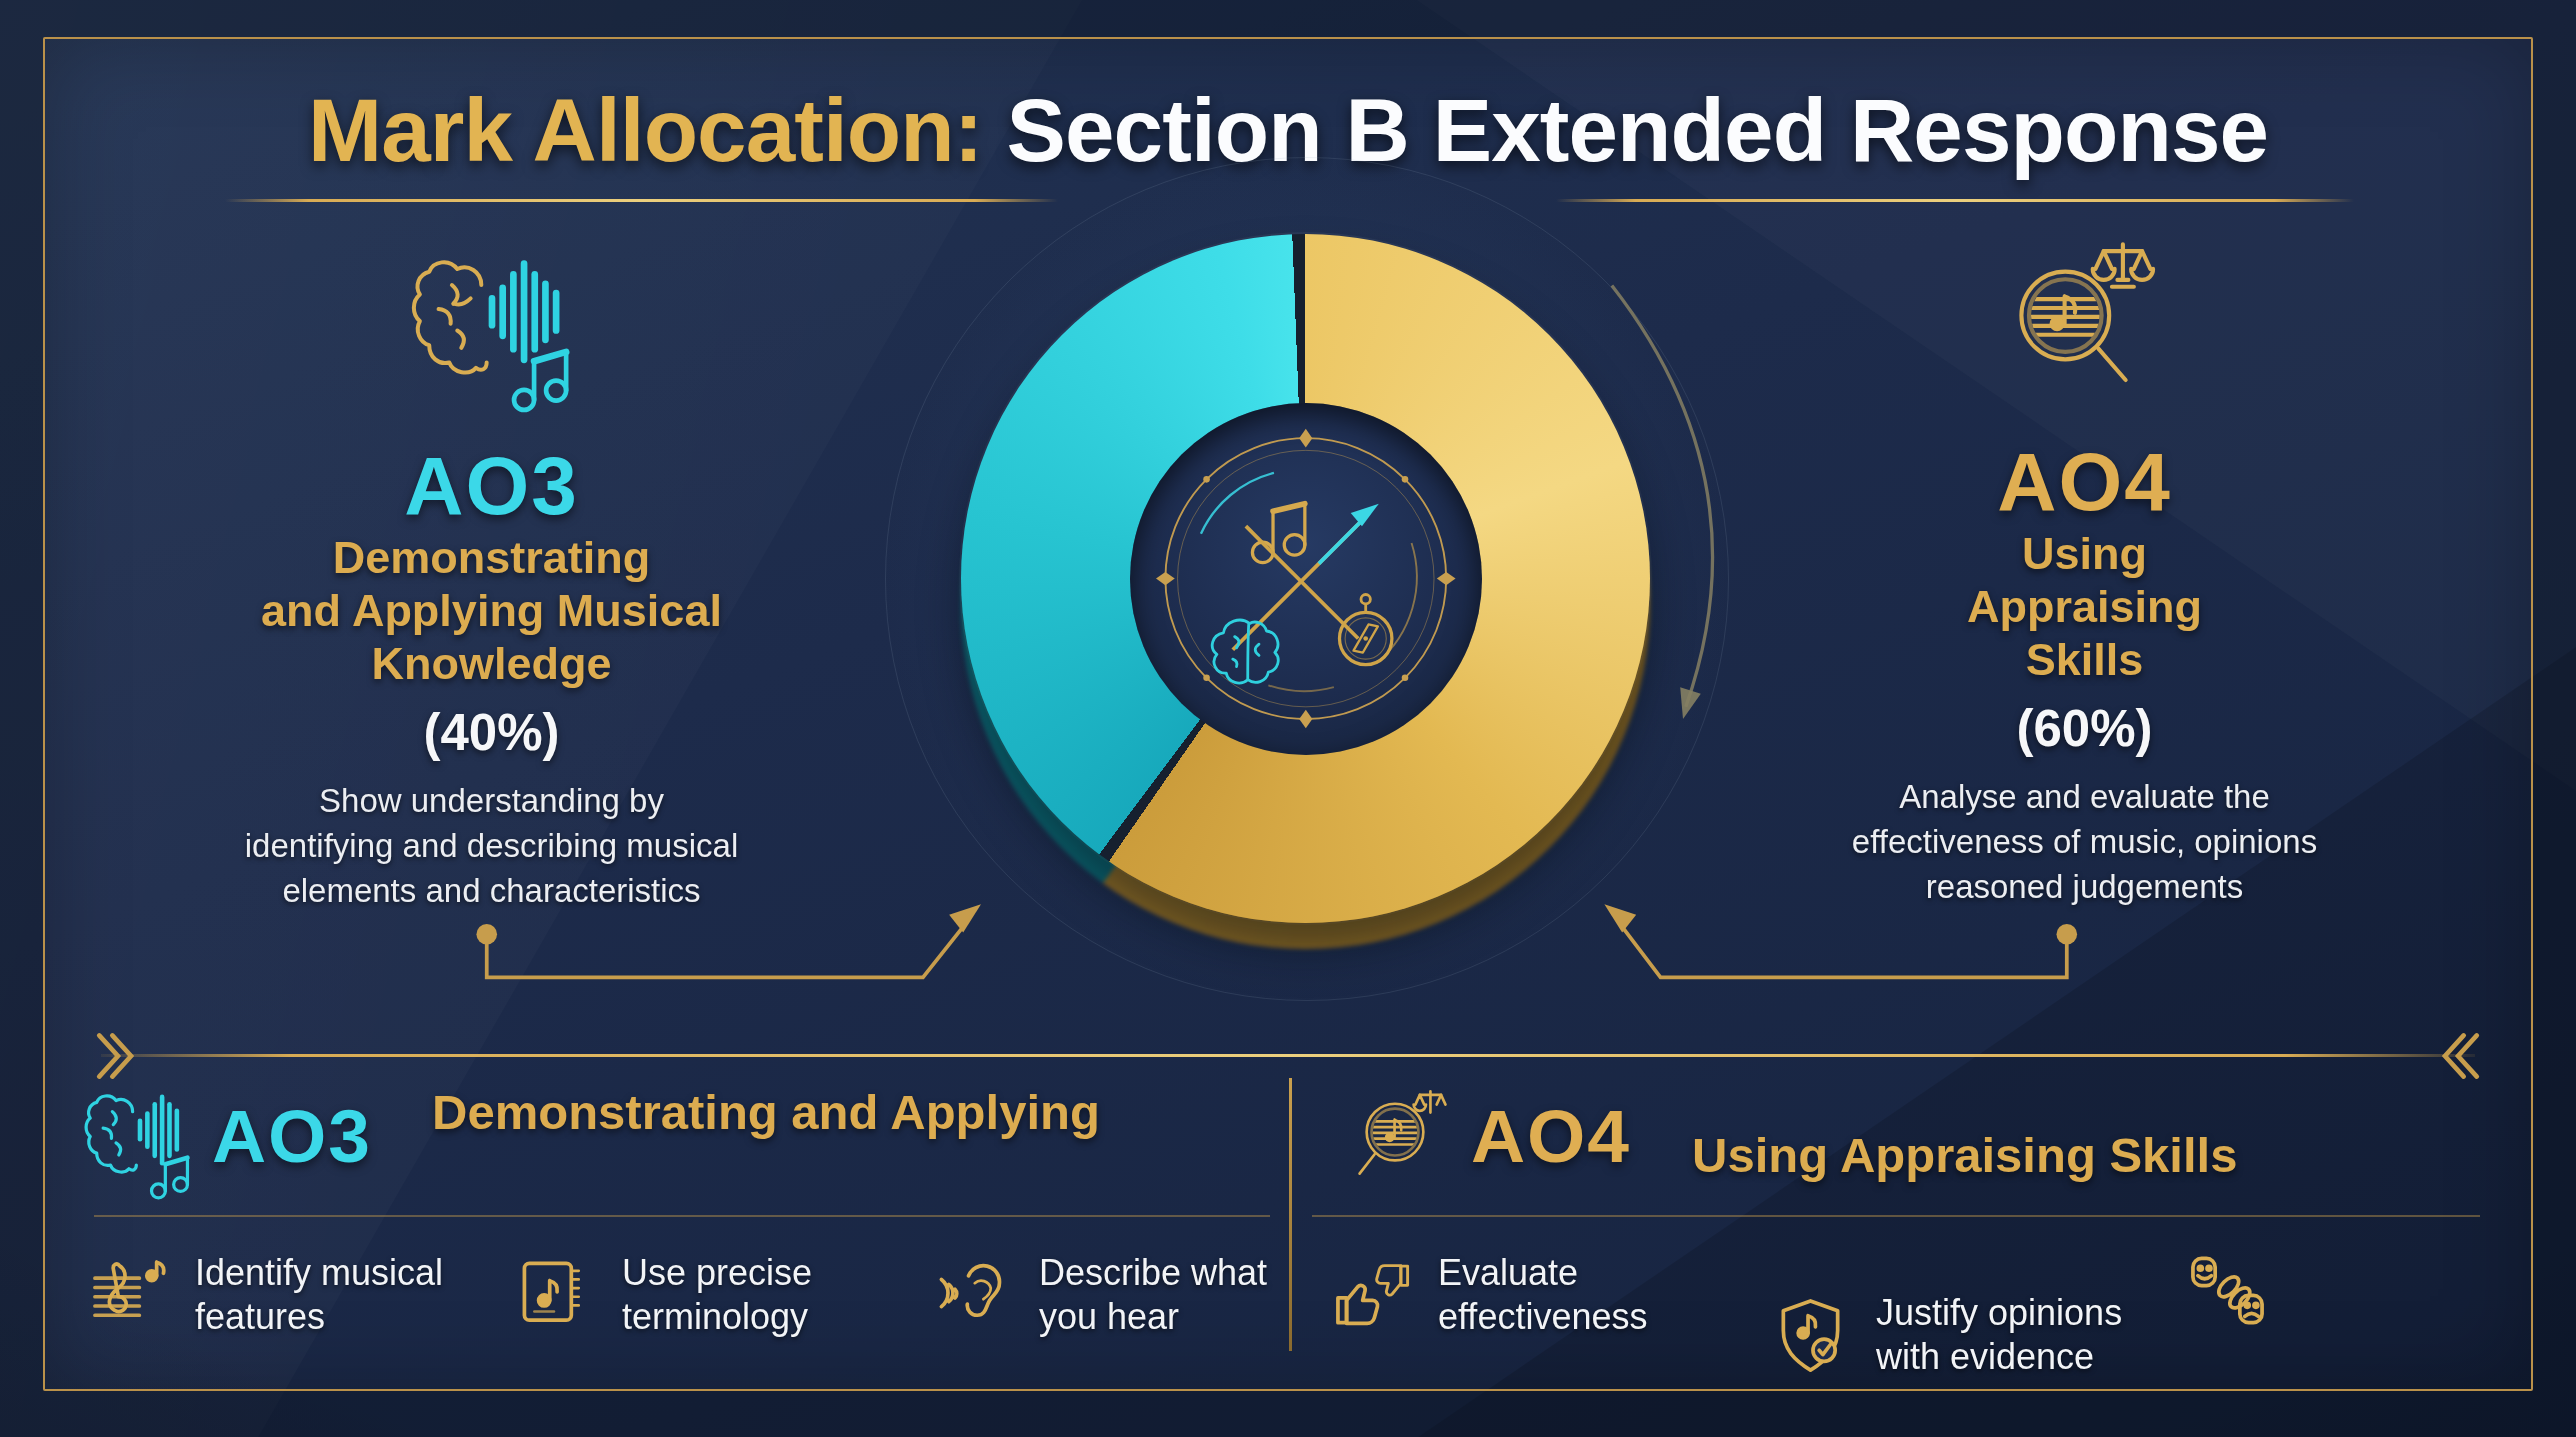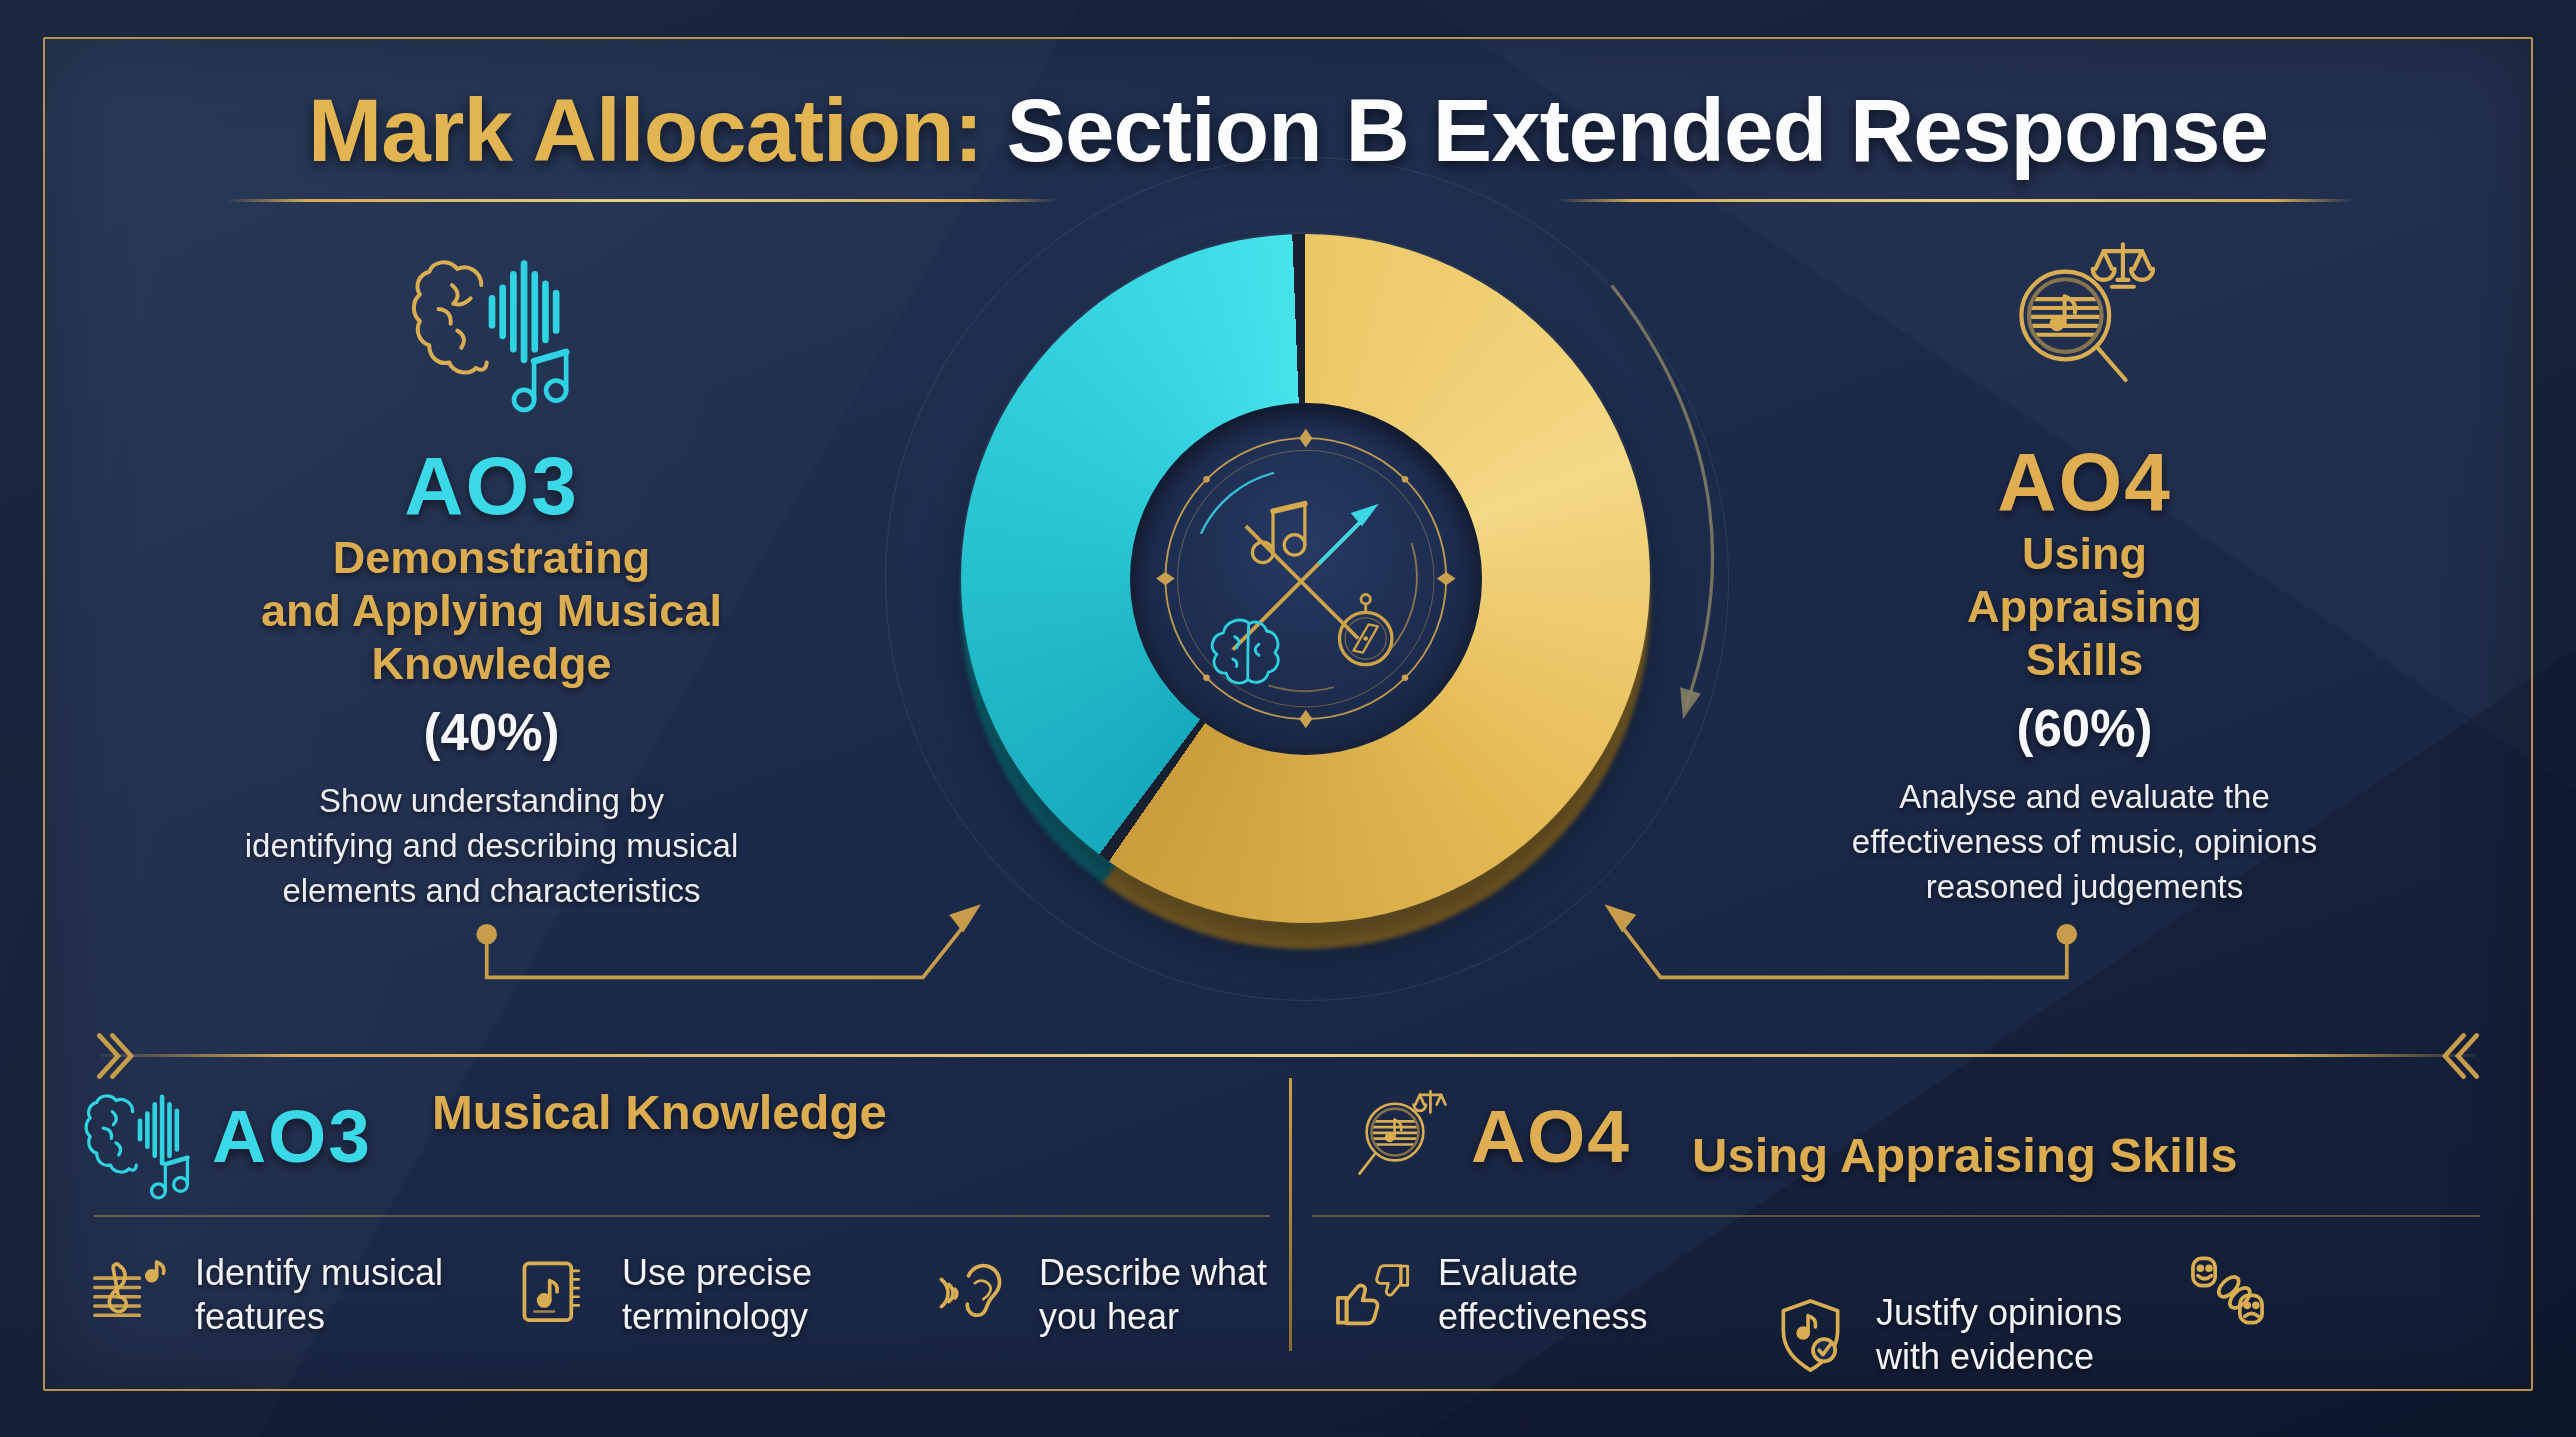--- a/index.html
+++ b/index.html
@@ -183,21 +183,21 @@
       <g class="c-stroke">
         <circle cx="80" cy="116" r="7.5"></circle>
           <circle cx="104" cy="109" r="7.5"></circle>
         <path d="M87.5,116 V87 M111.5,109 V80"></path>
           <path stroke-width="5" d="M87.5,87 L111.5,80"></path>
       </g>
     </svg>
   </div>
   <div class="bl-code cyan">AO3</div>
   <div class="bl-heading">
-    <div>Musical Knowledge</div>
+    <div>Demonstrating and Applying</div>
   </div>
 
   <div class="br-icon">
     <svg width="110" height="124" viewBox="0 0 120 140">
       <defs>
           <clipPath id="lensB">
             <circle cx="60" cy="52" r="25"></circle>
           </clipPath>
         </defs>
       <g class="g-stroke" stroke-width="2.5">

